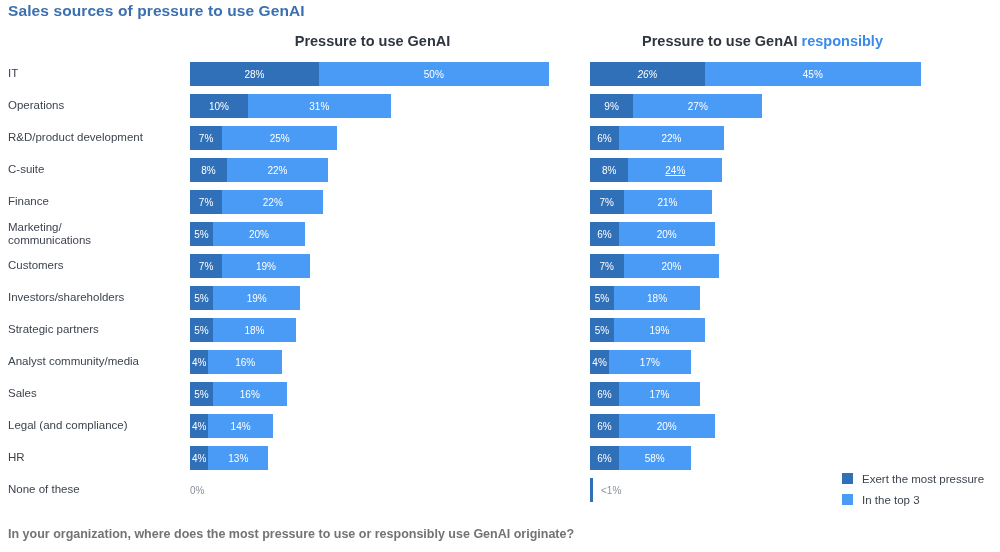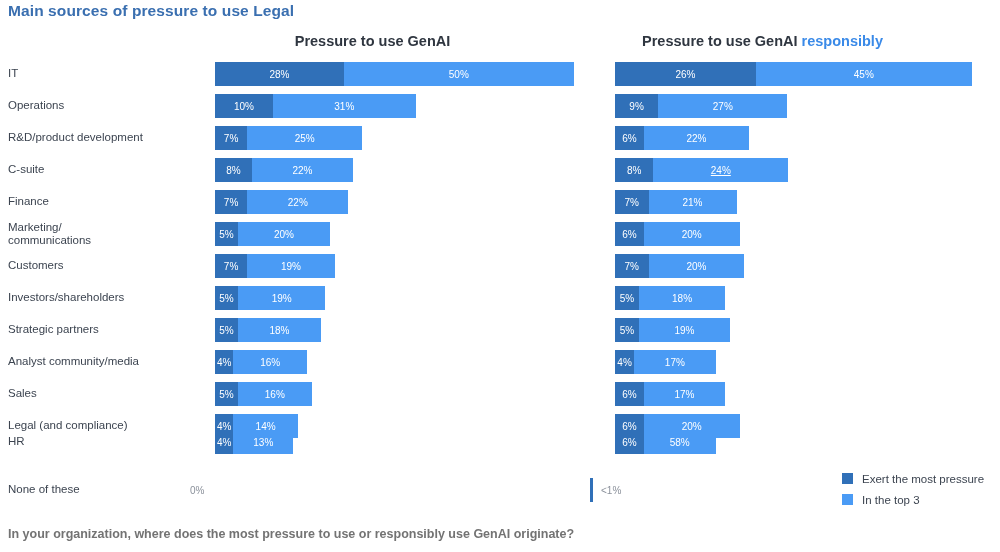--- a/index.html
+++ b/index.html
@@ -61,21 +61,20 @@
     color: #3c4450;
     line-height: 1.15;
     white-space: pre-line;
   }
   .bar-group {
     position: absolute;
     top: 4px;
     height: 24px;
     display: flex;
     align-items: center;
-    margin-left: 25px;
   }
   .bar-group.left  { left: 190px; }
   .bar-group.right { left: 590px; }
   .seg {
     height: 24px;
     display: flex;
     align-items: center;
     justify-content: center;
     font-size: 10px;
     color: #ffffff;
@@ -130,38 +129,38 @@
     left: 8px;
     top: 527px;
     font-size: 12.5px;
     font-weight: bold;
     color: #737373;
   }
 </style>
 </head>
 <body>
 
-<div id="page-title">Main sources of pressure to use Legal</div>
+<div id="page-title">Sales sources of pressure to use GenAI</div>
 
 <div class="panel-title" id="panel-title-left">
   <span>Pressure to use GenAI</span>
 </div>
 <div class="panel-title" id="panel-title-right">
   <span>Pressure to use GenAI </span><span class="title-accent">responsibly</span>
 </div>
 
 <div id="chart-area">
     <div class="chart-row" style="top: 0px;">
       <div class="cat-label">IT</div>
       <div class="bar-group left">
         <div class="seg seg-most" style="width: 128.8px;">28%</div>
         <div class="seg seg-top3" style="width: 230px;">50%</div>
       </div>
       <div class="bar-group right">
-        <div class="seg seg-most" style="width: 141px;">26%</div>
+        <div class="seg seg-most" style="width: 115px; font-style: italic;">26%</div>
         <div class="seg seg-top3" style="width: 215.55px;">45%</div>
       </div>
     </div>
     <div class="chart-row" style="top: 32px;">
       <div class="cat-label">Operations</div>
       <div class="bar-group left">
         <div class="seg seg-most" style="width: 58px;">10%</div>
         <div class="seg seg-top3" style="width: 142.6px;">31%</div>
       </div>
       <div class="bar-group right">
@@ -181,21 +180,21 @@
       </div>
     </div>
     <div class="chart-row" style="top: 96px;">
       <div class="cat-label">C-suite</div>
       <div class="bar-group left">
         <div class="seg seg-most" style="width: 36.8px;">8%</div>
         <div class="seg seg-top3" style="width: 101.2px;">22%</div>
       </div>
       <div class="bar-group right">
         <div class="seg seg-most" style="width: 38.32px;">8%</div>
-        <div class="seg seg-top3" style="width: 135px; text-decoration: underline;">24%</div>
+        <div class="seg seg-top3" style="width: 94px; text-decoration: underline;">24%</div>
       </div>
     </div>
     <div class="chart-row" style="top: 128px;">
       <div class="cat-label">Finance</div>
       <div class="bar-group left">
         <div class="seg seg-most" style="width: 32.2px;">7%</div>
         <div class="seg seg-top3" style="width: 101.2px;">22%</div>
       </div>
       <div class="bar-group right">
         <div class="seg seg-most" style="width: 33.53px;">7%</div>
@@ -273,21 +272,21 @@
       <div class="cat-label">Legal (and compliance)</div>
       <div class="bar-group left">
         <div class="seg seg-most" style="width: 18.4px;">4%</div>
         <div class="seg seg-top3" style="width: 64.4px;">14%</div>
       </div>
       <div class="bar-group right">
         <div class="seg seg-most" style="width: 28.74px;">6%</div>
         <div class="seg seg-top3" style="width: 95.8px;">20%</div>
       </div>
     </div>
-    <div class="chart-row" style="top: 368px;">
+    <div class="chart-row" style="top: 384px;">
       <div class="cat-label">HR</div>
       <div class="bar-group left">
         <div class="seg seg-most" style="width: 18.4px;">4%</div>
         <div class="seg seg-top3" style="width: 59.8px;">13%</div>
       </div>
       <div class="bar-group right">
         <div class="seg seg-most" style="width: 28.74px;">6%</div>
         <div class="seg seg-top3" style="width: 71.85px;">58%</div>
       </div>
     </div>

